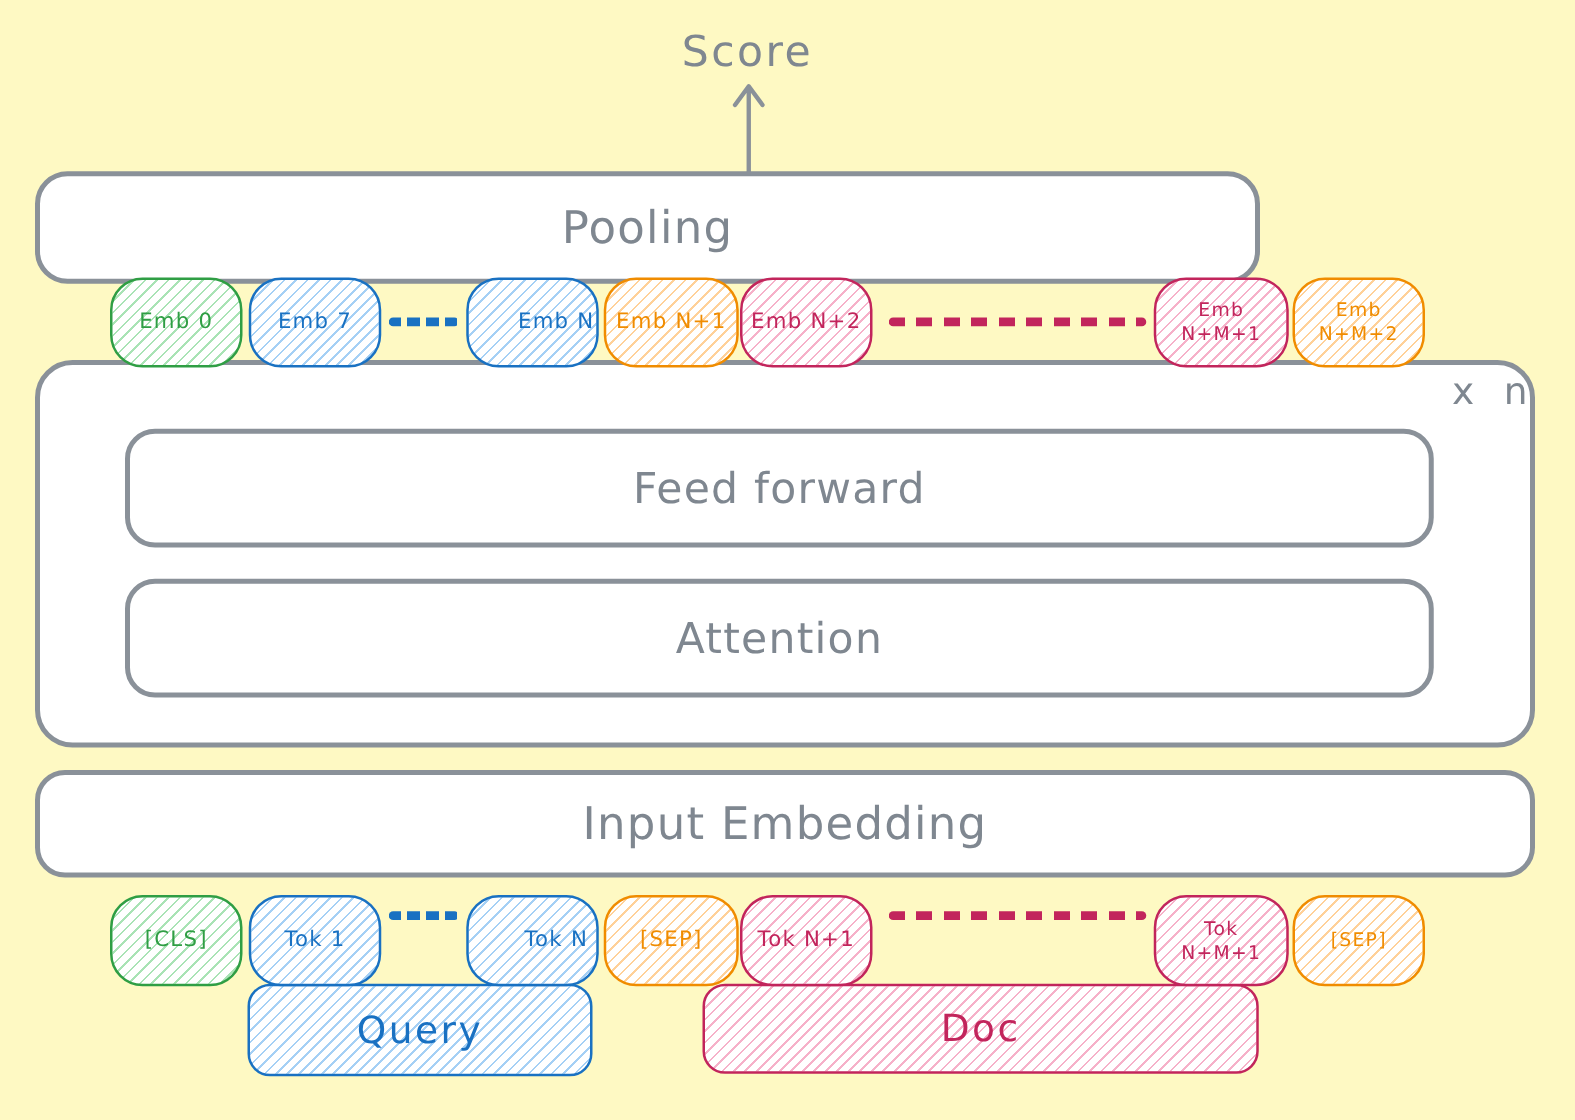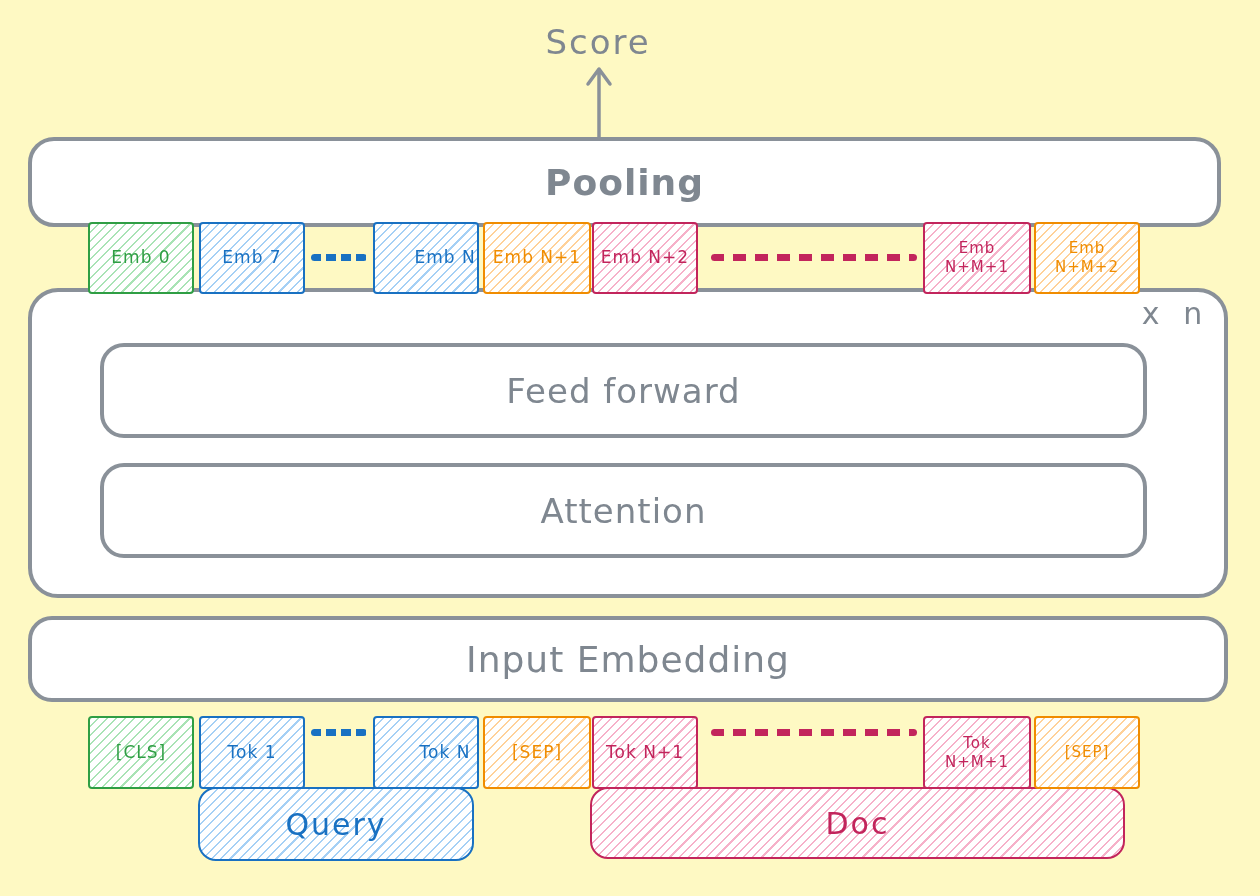--- a/index.html
+++ b/index.html
@@ -19,56 +19,56 @@
     border: 4px solid var(--gray);
     background: #ffffff;
     display: flex;
     align-items: center;
     justify-content: center;
   }
   .glabel {
     color: var(--gray-text);
     letter-spacing: 1px;
   }
-  #pooling-box      { left: 28px;  top: 137px; width: 1193px; height: 90px;  border-radius: 26px; z-index: 2; font-weight: bold; }
+  #pooling-box      { left: 28px;  top: 137px; width: 980px; height: 90px;  border-radius: 26px; z-index: 2; }
   #transformer-box  { left: 28px;  top: 288px; width: 1200px; height: 310px; border-radius: 30px; z-index: 1; }
   #feedforward-box  { left: 100px; top: 343px; width: 1047px; height: 95px;  border-radius: 24px; z-index: 2; }
   #attention-box    { left: 100px; top: 463px; width: 1047px; height: 95px;  border-radius: 24px; z-index: 2; }
   #input-embedding-box { left: 28px; top: 616px; width: 1200px; height: 86px; border-radius: 24px; z-index: 2; }
 
   #pooling-box .glabel, #input-embedding-box .glabel { font-size: 36px; }
   #feedforward-box .glabel, #attention-box .glabel   { font-size: 34px; }
 
   #repeat-count-label {
     position: absolute;
     left: 1122px; top: 296px; width: 100px;
     font-size: 30px;
     color: var(--gray-text);
     word-spacing: 14px;
     z-index: 3;
-    text-align: center;
+    text-align: right;
   }
 
   
   #score-label {
     position: absolute;
     left: 478px; top: 22px; width: 240px;
     text-align: center;
     font-size: 34px;
     color: var(--gray-text);
     letter-spacing: 2px;
   }
   #score-arrow { position: absolute; left: 582px; top: 64px; z-index: 3; }
 
   
   .chip {
     position: absolute;
     box-sizing: border-box;
     border: 2.5px solid;
-    border-radius: 4px;
+    border-radius: 26px;
     background-color: #ffffff;
     display: flex;
     align-items: center;
     justify-content: center;
     text-align: center;
     font-size: 17px;
     letter-spacing: 1px;
     white-space: pre-line;
     line-height: 1.25;
     z-index: 5;
@@ -114,21 +114,21 @@
     border-radius: 18px;
     background-color: #ffffff;
     display: flex;
     align-items: center;
     justify-content: center;
     font-size: 30px;
     letter-spacing: 2px;
     z-index: 4;
   }
   #query-box { left: 198px; top: 787px; width: 276px; height: 74px; }
-  #doc-box   { left: 590px; top: 787px; width: 535px; height: 72px; }
+  #doc-box   { left: 562px; top: 787px; width: 445px; height: 72px; }
 </style>
 </head>
 <body>
 
 <div id="canvas">
 
   <div id="score-label">Score</div>
   <svg id="score-arrow" width="34" height="76" viewBox="0 0 34 76">
     <path d="M17 74 L17 7 M6 20 L17 5 L28 20" fill="none" stroke="#8a9199" stroke-width="3.5" stroke-linecap="round" stroke-linejoin="round"></path>
   </svg>

